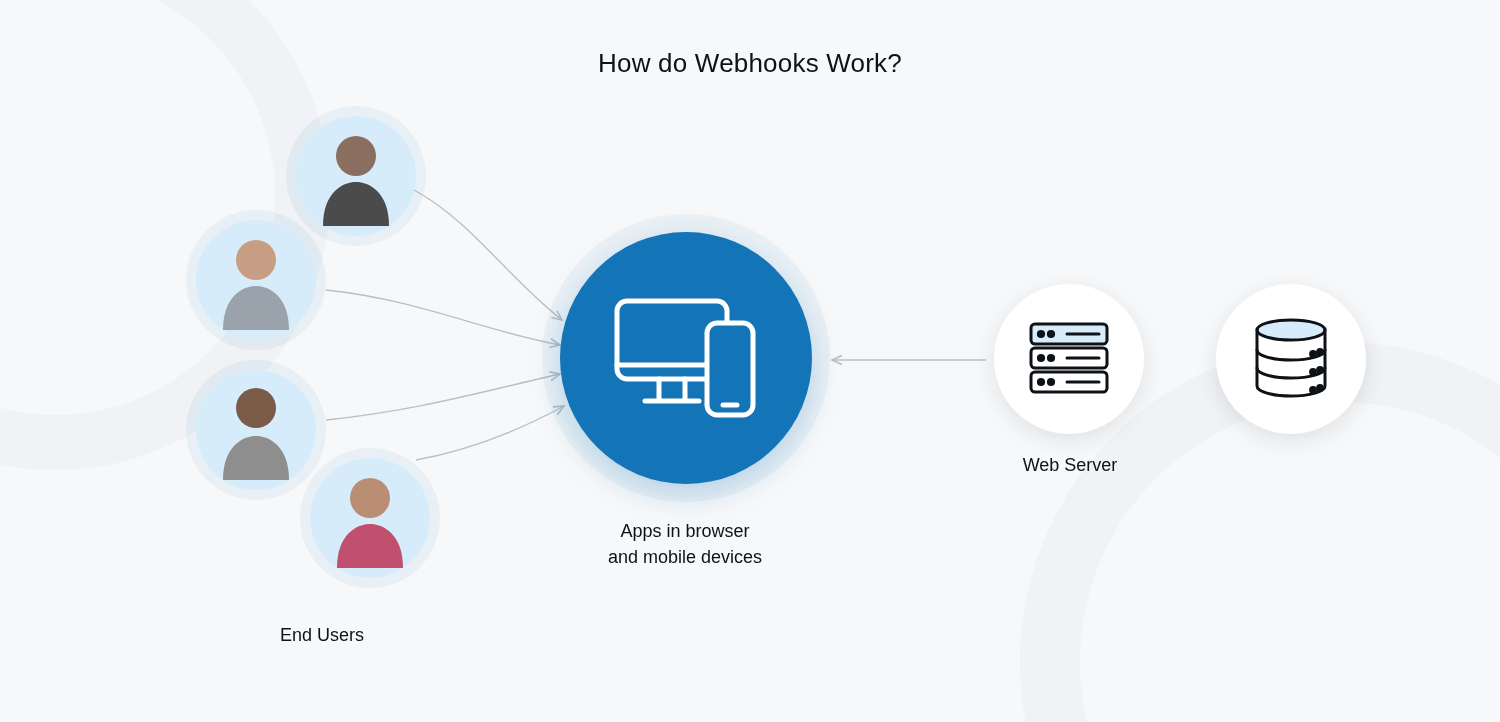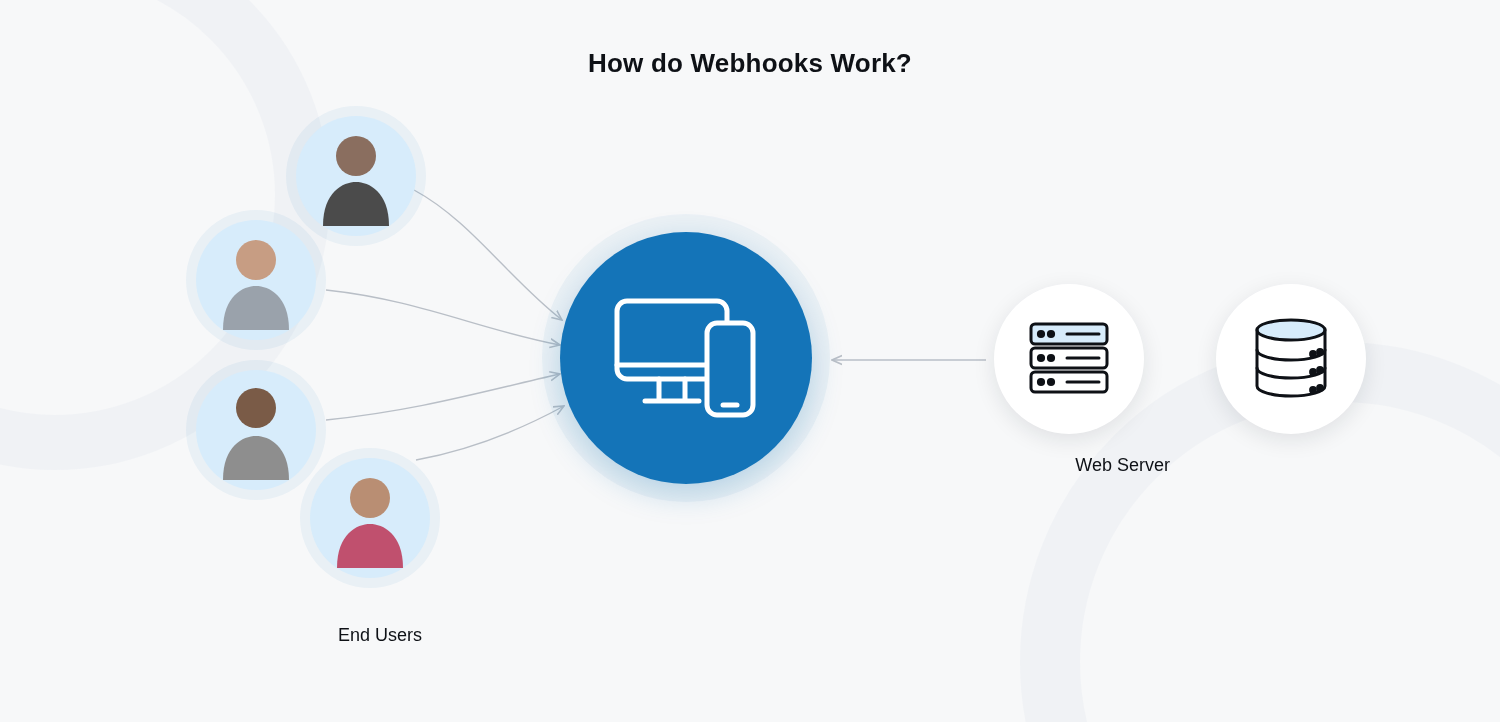--- a/index.html
+++ b/index.html
@@ -1,23 +1,23 @@
 <!DOCTYPE html>
 <html><head>
 <meta charset="utf-8">
 <style>
   html,body{margin:0;padding:0;width:1500px;height:722px;background:#f7f8f9;font-family:"Segoe UI",Arial,Helvetica,sans-serif;color:#0e1116;overflow:hidden}
   .stage{position:relative;width:1500px;height:722px}
   
   .bg-arc-tl{position:absolute;left:-220px;top:-80px;width:440px;height:440px;border:55px solid #eef1f4;border-radius:50%;opacity:.85}
   .bg-arc-br{position:absolute;right:-160px;bottom:-260px;width:520px;height:520px;border:60px solid #eef1f4;border-radius:50%;opacity:.85}
   
-  .title{position:absolute;left:0;right:0;top:48px;text-align:center;font-size:26px;font-weight:700;letter-spacing:.2px}
+  .title{position:absolute;left:0;right:0;top:48px;text-align:center;font-size:26px;font-weight:400;letter-spacing:.2px}
   
-  .label{position:absolute;font-size:18px;text-align:right;line-height:1.45}
+  .label{position:absolute;font-size:18px;text-align:center;line-height:1.45}
   .label.users{left:222px;top:622px;width:200px}
   .label.apps {left:545px;top:518px;width:280px}
   .label.web  {left:970px;top:452px;width:200px}
   .label.db   {left:1190px;top:452px;width:200px}
   
   .apps-node{position:absolute;left:560px;top:232px;width:252px;height:252px;border-radius:50%;
              background:#1474b8;box-shadow:0 0 0 18px rgba(20,116,184,.05),0 10px 30px rgba(20,116,184,.25)}
   .apps-node svg{position:absolute;left:50%;top:50%;transform:translate(-50%,-50%)}
   
   .white-node{position:absolute;width:150px;height:150px;border-radius:50%;background:#ffffff;
@@ -129,14 +129,18 @@
           <circle cx="70" cy="34" r="2.4" fill="#0e1116"></circle>
         <circle cx="63" cy="54" r="2.4" fill="#0e1116"></circle>
           <circle cx="70" cy="52" r="2.4" fill="#0e1116"></circle>
         <circle cx="63" cy="72" r="2.4" fill="#0e1116"></circle>
           <circle cx="70" cy="70" r="2.4" fill="#0e1116"></circle>
       </g>
     </svg>
   </div>
 
   <div class="label users">End Users</div>
+  <div class="label apps">
+    <span>Apps in browser</span><br>
+    <span>and mobile devices</span>
+  </div>
   <div class="label web">Web Server</div>
 </div>
 
 </body></html>

